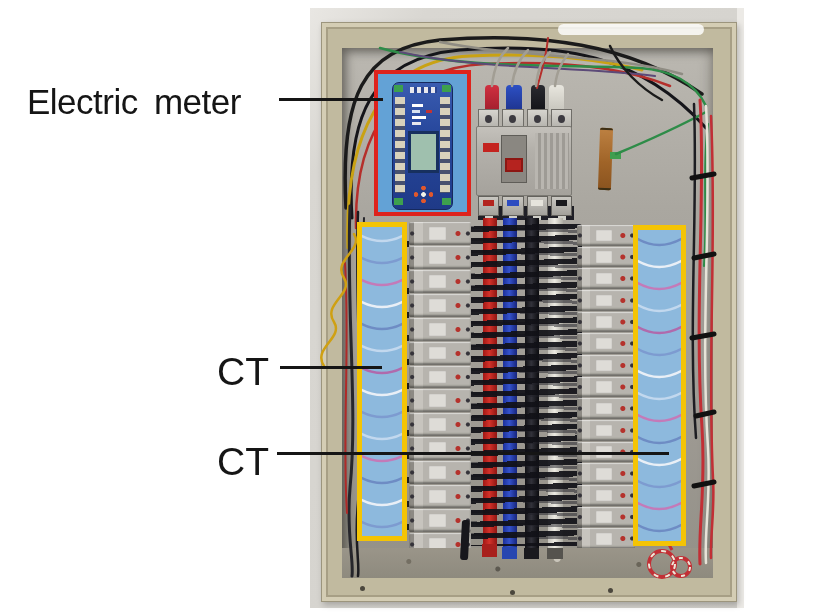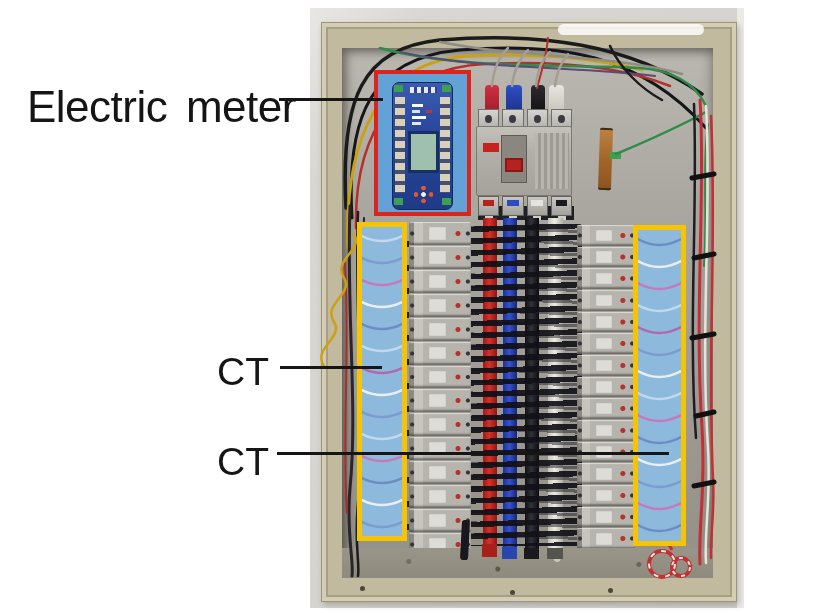--- a/index.html
+++ b/index.html
@@ -2,21 +2,21 @@
 <html><head>
 <meta charset="utf-8">
 <style>
   * { box-sizing: border-box; margin: 0; padding: 0; }
   html,body { width:816px; height:613px; background:#ffffff; overflow:hidden;
               font-family:"Liberation Sans", sans-serif; }
   .stage { position:relative; width:816px; height:613px; background:#ffffff; }
 
   
   .ann-label { position:absolute; color:#151515; font-weight:400; }
-  .lbl-meter { left:27px; top:82px; font-size:44px; letter-spacing:-0.5px; word-spacing:7px; }
+  .lbl-meter { left:27px; top:82px; font-size:35px; letter-spacing:-0.5px; word-spacing:7px; }
   .lbl-ct1   { left:217px; top:350px; font-size:39px; }
   .lbl-ct2   { left:217px; top:440px; font-size:39px; }
   .leader { position:absolute; height:0; border-top:3px solid #151515; z-index:40; }
   .ld-meter { left:279px; top:98px;  width:104px; }
   .ld-ct1   { left:280px; top:366px; width:102px; }
   .ld-ct2   { left:277px; top:452px; width:392px; }
 
   
   .photo { position:absolute; left:310px; top:8px; width:434px; height:600px;
            background:linear-gradient(125deg,#e9e7e3 0%,#d9d7d2 14%,#d2d0cb 100%); }

